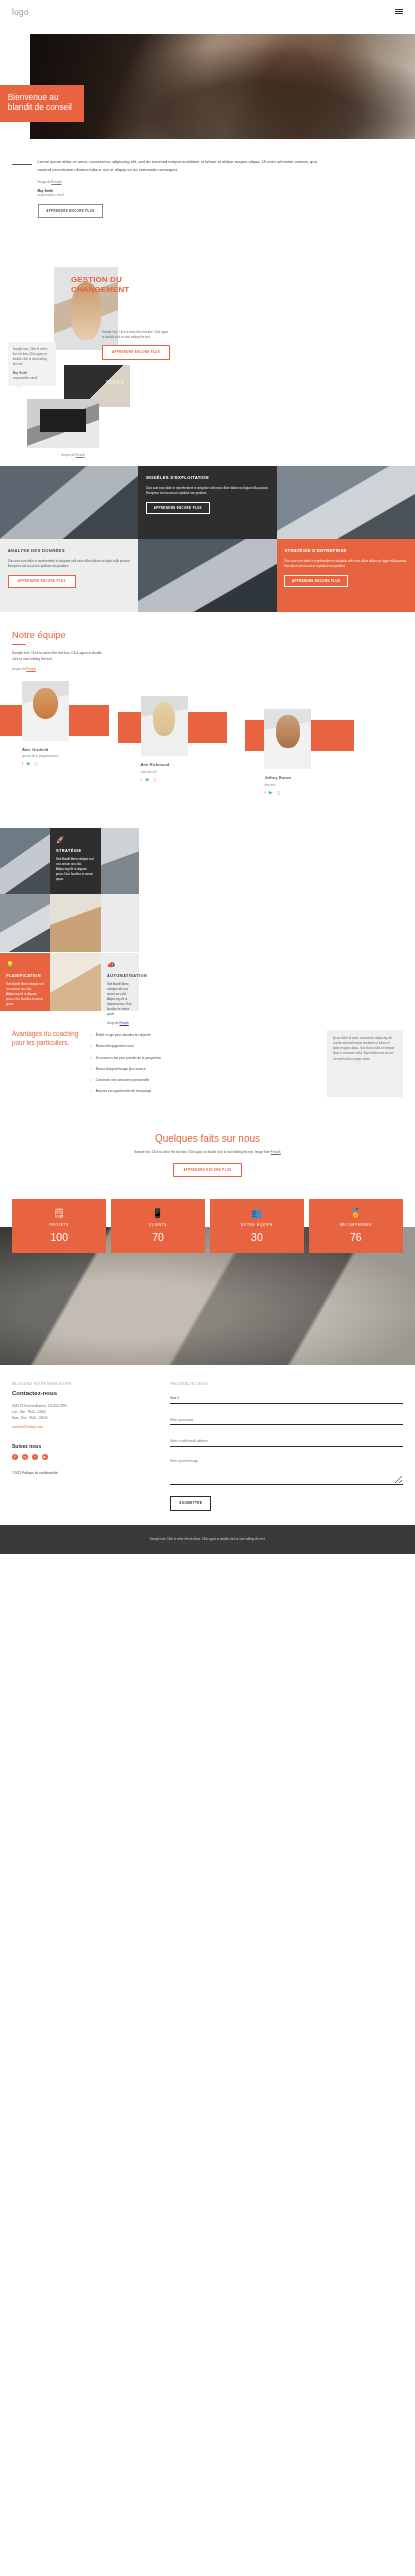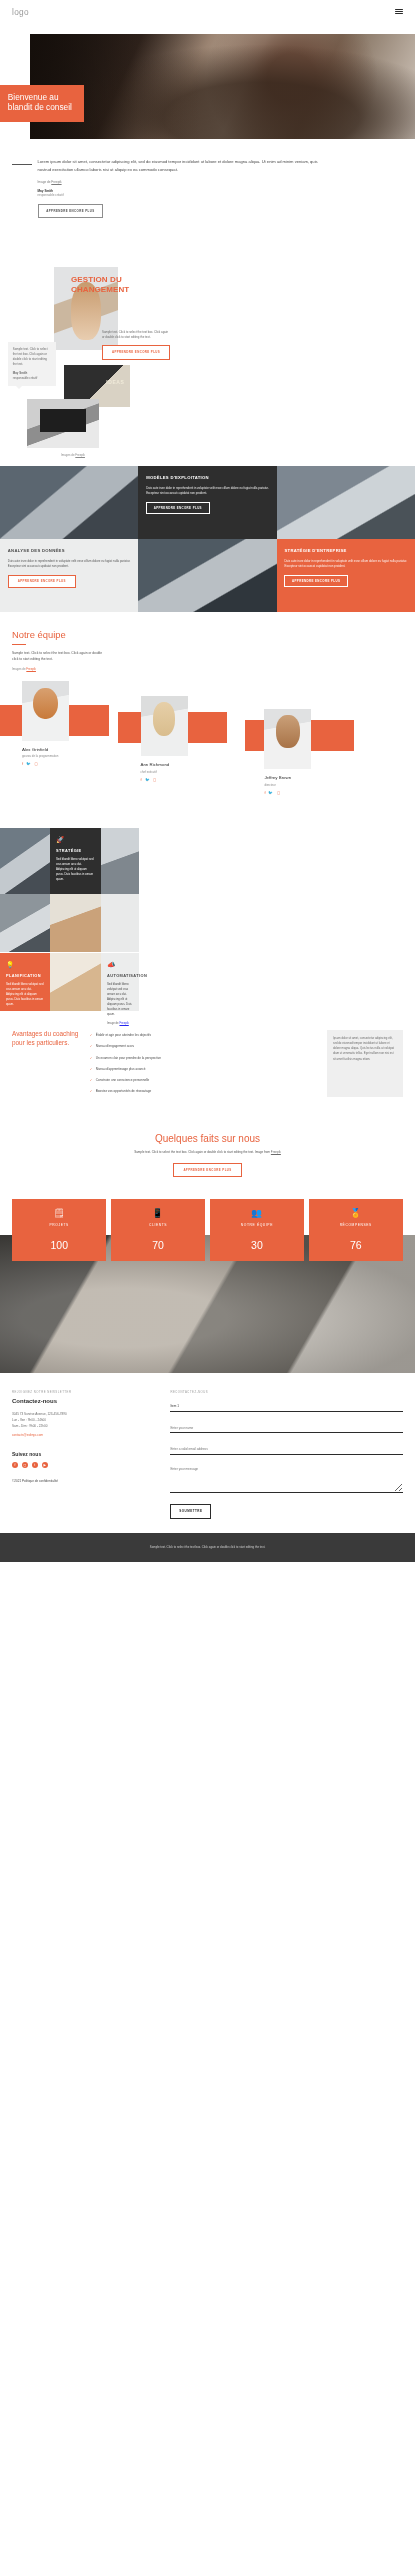--- a/index.html
+++ b/index.html
@@ -173,21 +173,21 @@
   .facts { text-align: center; padding: 19px 12px 10px; }
   .facts h2 { color:#e8633f; font-size:10px; font-weight:400; }
   .facts p { font-size: 3px; color:#555; margin: 6.6px auto 0; max-width: 260px; line-height:1.8; }
   .facts p a { color:#6b6b6b; }
   .facts .btnwrap { margin-top: 7.2px; }
 
   .stats { display: grid; grid-template-columns: repeat(4,1fr); gap: 4.4px; padding: 12px 12px 0; }
   .stat { background:#e8633f; color:#fff; padding: 8.9px 3.3px 10px; text-align:center; }
   .stat .sic { font-size: 8.9px; display:block; margin-bottom:5px; }
   .stat .slabel { font-size:3.3px; letter-spacing:0.6px; text-transform: uppercase; }
-  .stat .svalue { font-size: 10.5px; margin-top: 12px; font-weight: 300; }
+  .stat .svalue { font-size: 10.5px; margin-top: 4px; font-weight: 300; }
 
   .wide-photo {
     height: 138px; margin-top: -25.5px; position: relative; z-index: -1;
     background: linear-gradient(120deg,#4c4a46 0 22%, #b5ada2 23% 50%, #6e6a63 51% 74%, #cfcac2 75%);
   }
   .wide-photo::after{content:"";position:absolute;inset:0;background:radial-gradient(ellipse at 30% 60%, rgba(255,255,255,.18) 0 25%, rgba(0,0,0,.25) 75%);}
 
   
   .contact { display:flex; padding: 16.6px 12px 14.4px; gap: 14.4px; }
   .c-left { width: 144px; }

